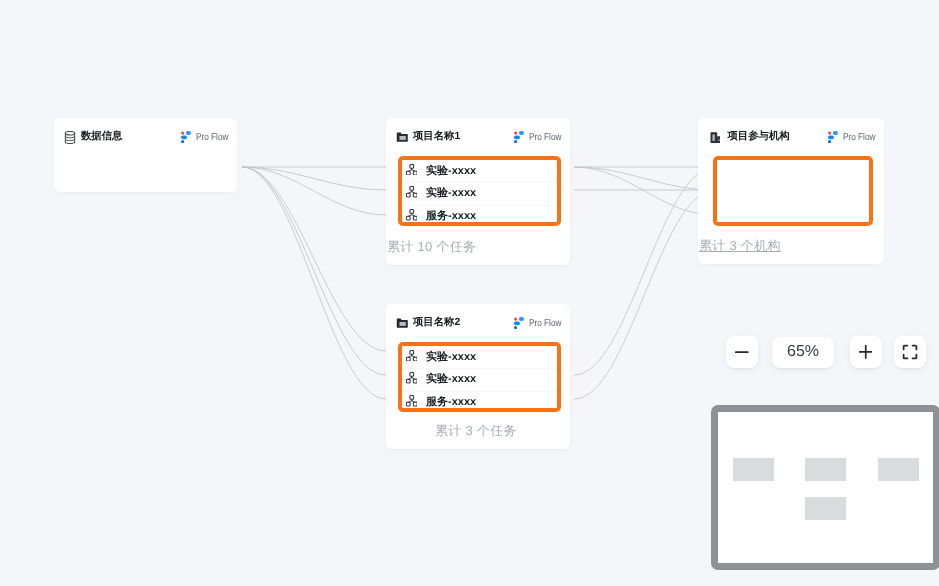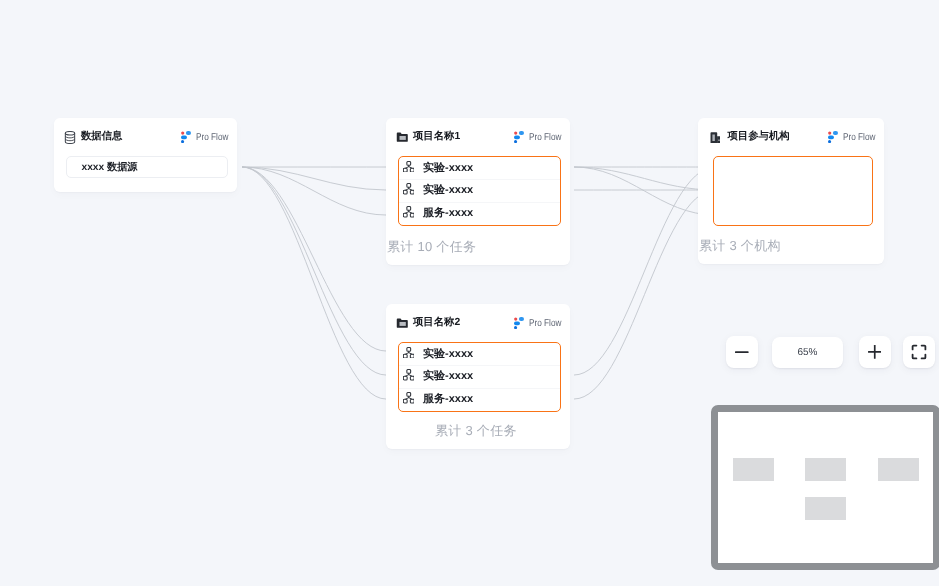--- a/index.html
+++ b/index.html
@@ -21,37 +21,37 @@
   .card-head { position:absolute; left:10px; right:8.5px; top:12.5px; height:13px;
                display:flex; align-items:center; }
   .hicon { width:12px; height:13px; flex:0 0 12px; display:block; margin-right:5px; }
   .card-title { font-size:10.35px; font-weight:700; color:#171a20; letter-spacing:0;
                 line-height:12px; white-space:nowrap; }
   .proflow { margin-left:auto; display:flex; align-items:flex-end; }
   .pf-mark { width:10px; height:12.5px; display:block; margin-right:4.8px;}
   .pf-text { font-size:9.8px; color:#5e6573; letter-spacing:0; white-space:nowrap;
              display:inline-block; transform:scaleX(.84); transform-origin:left center; width:38.6px; margin-right:-6.2px; }
 
-  .rows { position:absolute; border:1px solid #f97316; border-radius:5px; overflow:hidden; }
+  .rows { position:absolute; border:4px solid #f97316; border-radius:5px; overflow:hidden; }
   .row { display:flex; align-items:center; height:22.8px; padding-left:4px; position:relative; }
   .row.plain { padding-left:13.5px; }
   .row + .row:before { content:""; position:absolute; left:0; right:0; top:0; height:1px; background:#f5f6f8; }
   .row-ic { width:11.5px; height:11.5px; flex:0 0 11.5px; margin-right:9px; display:block; position:relative; top:-1.5px; }
   .row-label { font-size:11px; font-weight:700; color:#1b1e25; white-space:nowrap; letter-spacing:0; position:relative; top:0.2px;}
   .row-label.plain { font-weight:500; font-size:10.6px; display:inline-block; transform:scaleX(.955); transform-origin:left center; }
   .footer { position:absolute; font-size:13px; color:#a8adb7; letter-spacing:.28px; white-space:nowrap; }
 
   .field { position:absolute; border:1px solid #eceef2; border-radius:5px; display:flex; align-items:center; }
   .field-val { font-size:10.2px; font-weight:700; color:#1b1e25; margin-left:14.3px; letter-spacing:0; position:relative; top:0.8px;}
 
   .zoombar { position:absolute; display:flex; align-items:center; }
   .zbtn { background:#fff; border-radius:8px; box-shadow:0 1px 2px rgba(22,35,70,.07), 0 2px 8px rgba(22,35,70,.05);
           display:flex; align-items:center; justify-content:center; }
   .zsq { width:32px; height:32px; }
-  .zpill { width:71px; height:31px; font-size:10px; color:#3b414c; font-weight:400; }
+  .zpill { width:62px; height:31px; font-size:16px; color:#3b414c; font-weight:400; }
 
   .minimap { position:absolute; background:#fff; border:7.5px solid #8d9094; border-radius:7px; }
   .mm-node { position:absolute; background:#dadbdd; }
 </style>
 </head>
 <body>
 
 <div id="canvas">
 
 <svg class="edges" viewBox="0 0 939 586" fill="none">
@@ -83,23 +83,20 @@
     <span class="proflow">
       <svg class="pf-mark" viewBox="0 0 20 25">
         <circle cx="3.4" cy="4.2" r="3.2" fill="#ea4b4d"></circle>
         <rect x="9.8" y="0" width="10.2" height="8.2" rx="4.1" fill="#2e96f0"></rect>
         <rect x="0" y="9.2" width="11.9" height="7.2" rx="3.6" fill="#1288ef"></rect>
         <circle cx="3.1" cy="21.2" r="3.1" fill="#0a6ede"></circle>
       </svg>
       <span class="pf-text">Pro Flow</span>
     </span>
   </div>
-  <div class="field" style="left:12.2px; top:37.7px; width:161.6px; height:22.4px;">
-    <span class="field-val">xxxx 数据源</span>
-  </div>
 </div>
 
 <div class="card" style="left:370px; top:118px; width:184px; height:147px;">
   <div class="card-head">
     <svg class="hicon" viewBox="0 0 22 20">
       <path d="M1.4,2.6 a1.6,1.6 0 0 1 1.6,-1.6 h5.3 l2.1,2.4 h9.6 a1.6,1.6 0 0 1 1.6,1.6
                v11.4 a1.6,1.6 0 0 1 -1.6,1.6 h-17 a1.6,1.6 0 0 1 -1.6,-1.6 z" fill="#26292f"></path>
       <rect x="6.4" y="7.2" width="11.6" height="7.2" fill="#b9bcc1"></rect>
     </svg>
     <span class="card-title">项目名称1</span>
@@ -209,21 +206,21 @@
         <circle cx="3.4" cy="4.2" r="3.2" fill="#ea4b4d"></circle>
         <rect x="9.8" y="0" width="10.2" height="8.2" rx="4.1" fill="#2e96f0"></rect>
         <rect x="0" y="9.2" width="11.9" height="7.2" rx="3.6" fill="#1288ef"></rect>
         <circle cx="3.1" cy="21.2" r="3.1" fill="#0a6ede"></circle>
       </svg>
       <span class="pf-text">Pro Flow</span>
     </span>
   </div>
   <div class="rows" style="left:15px; top:37.7px; width:160px; height:70.3px;">
   </div>
-  <div class="footer" style="left:1px; bottom:9.5px;">累计 3 个机构</div>
+  <div class="footer" style="left:1px; bottom:9.5px;text-decoration:underline;">累计 3 个机构</div>
 </div>
 
 <div class="zoombar" style="left:710px; top:336px;">
   <div class="zbtn zsq">
     <svg width="13.6" height="14" viewBox="0 0 13.6 14">
       <rect x="0" y="6.2" width="13.6" height="1.8" rx="0.6" fill="#26292f"></rect>
     </svg>
   </div>
   <div class="zbtn zpill" style="margin-left:14px;">
     <span>65%</span>

